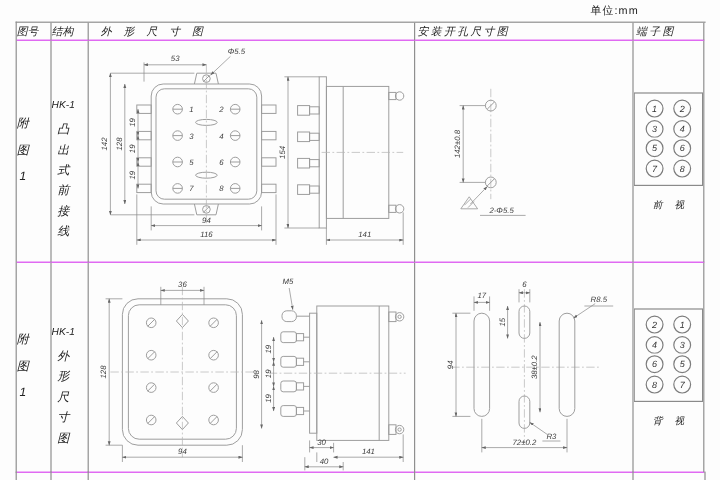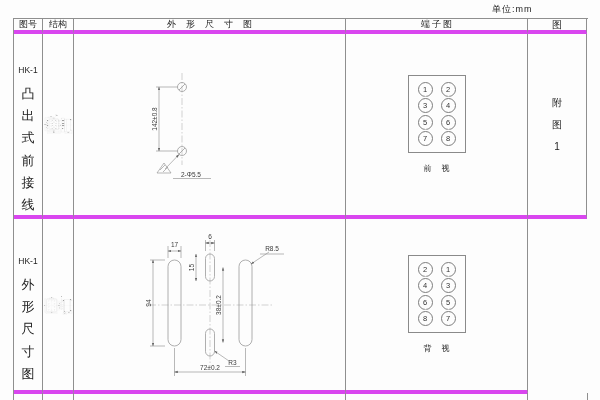--- a/index.html
+++ b/index.html
@@ -3,29 +3,29 @@
 <meta charset="utf-8">
 <style>
   html,body{margin:0;padding:0;background:#ffffff;}
   .page{position:relative;width:600px;height:400px;background:#fdfdfd;
         font-family:"Liberation Sans",sans-serif;color:#333;overflow:hidden;}
   .unit{position:absolute;left:492px;top:3px;font-size:9px;letter-spacing:1px;color:#222;}
   .grid{position:absolute;left:13px;top:18px;width:575px;box-sizing:border-box;
         border-left:1px solid #8f8f8f;border-top:1px solid #8f8f8f;
         display:grid;grid-template-columns:29px 31px 272px 182px 59px;
         grid-template-rows:15px 185px 175px;}
-  .c{border-right:1px solid #8f8f8f;border-bottom:4px solid #d946ef;box-sizing:border-box;
-     display:flex;align-items:center;justify-content:center;position:relative;overflow:hidden;}
+  .c{border-right:1px solid #8f8f8f;border-bottom:1px solid #d946ef;box-sizing:border-box;
+     display:flex;align-items:center;justify-content:flex-start;position:relative;overflow:hidden;font-style:italic;}
   .hdr{font-size:9px;color:#222;}
   .sp-wide{letter-spacing:10px;text-indent:10px;}
   .sp-mid{letter-spacing:2px;text-indent:2px;}
   .figno{font-size:10px;line-height:2.2;width:1em;word-break:break-all;text-align:center;color:#222;}
   .structcell{display:flex;flex-direction:column;align-items:center;gap:8px;margin-top:32px;}
   .model{font-size:8.5px;color:#222;}
-  .structtext{width:1em;word-break:break-all;font-size:13px;line-height:1.7;text-align:center;color:#222;}
+  .structtext{width:1em;word-break:break-all;font-size:10px;line-height:1.7;text-align:center;color:#222;}
   svg{display:block;}
   svg .ln{stroke:#9a9a9a;stroke-width:.8;fill:none;}
   svg .dim{stroke:#8a8a8a;stroke-width:.6;fill:none;}
   svg .cl{stroke:#b5b5b5;stroke-width:.6;fill:none;stroke-dasharray:7 2 1.5 2;}
   svg text{font-family:"Liberation Sans",sans-serif;font-size:6.5px;fill:#3a3a3a;
            text-anchor:middle;stroke:none;}
   .term-wrap{display:flex;flex-direction:column;align-items:center;}
   .term-box{width:58px;height:78px;border:1px solid #8a8a8a;display:grid;
             grid-template-columns:1fr 1fr;align-items:center;justify-items:center;
             padding:5px 5px;box-sizing:border-box;background:#fdfdfd;}
@@ -52,20 +52,23 @@
   <div class="grid">
 
     <div class="c hdr">
         <span>图号</span>
       </div>
     <div class="c hdr">
         <span>结构</span>
       </div>
     <div class="c hdr">
         <span class="sp-wide">外形尺寸图</span>
+      </div>
+    <div class="c hdr">
+        <span class="sp-mid">安装开孔尺寸图</span>
       </div>
     <div class="c hdr">
         <span class="sp-mid">端子图</span>
       </div>
 
     <div class="c">
       <div class="figno">附图1</div>
     </div>
     <div class="c">
       <div class="structcell">

